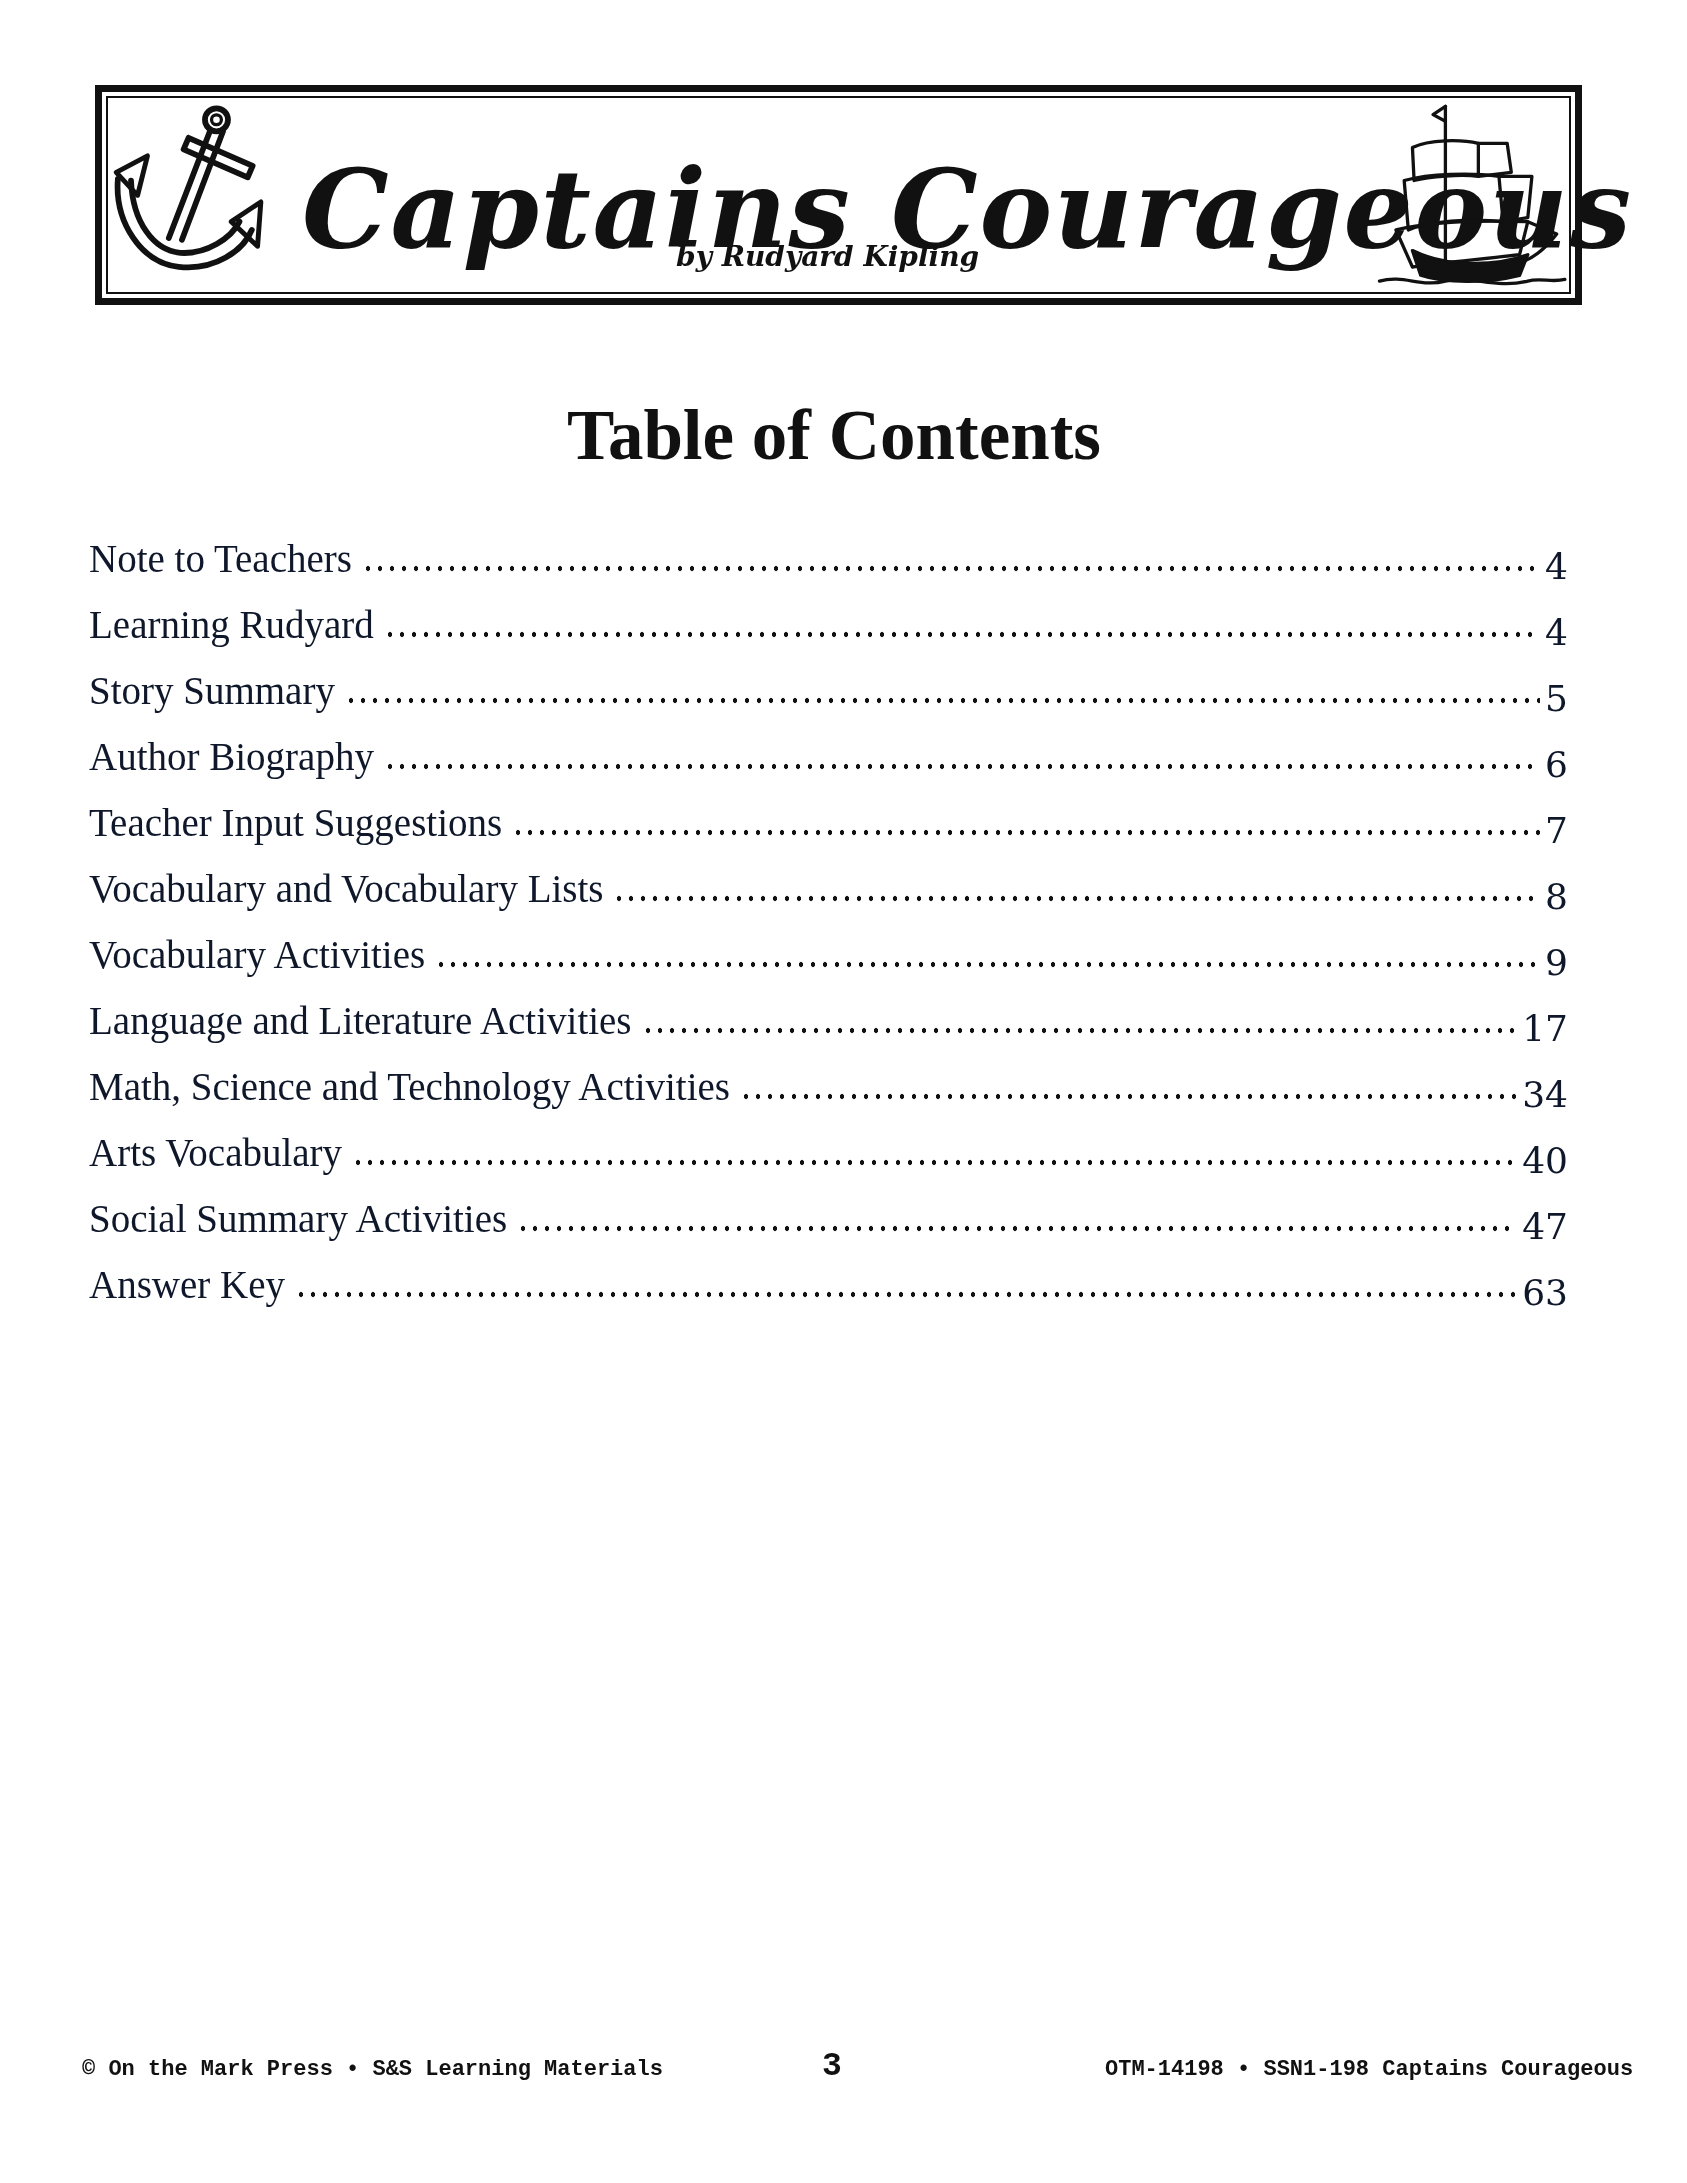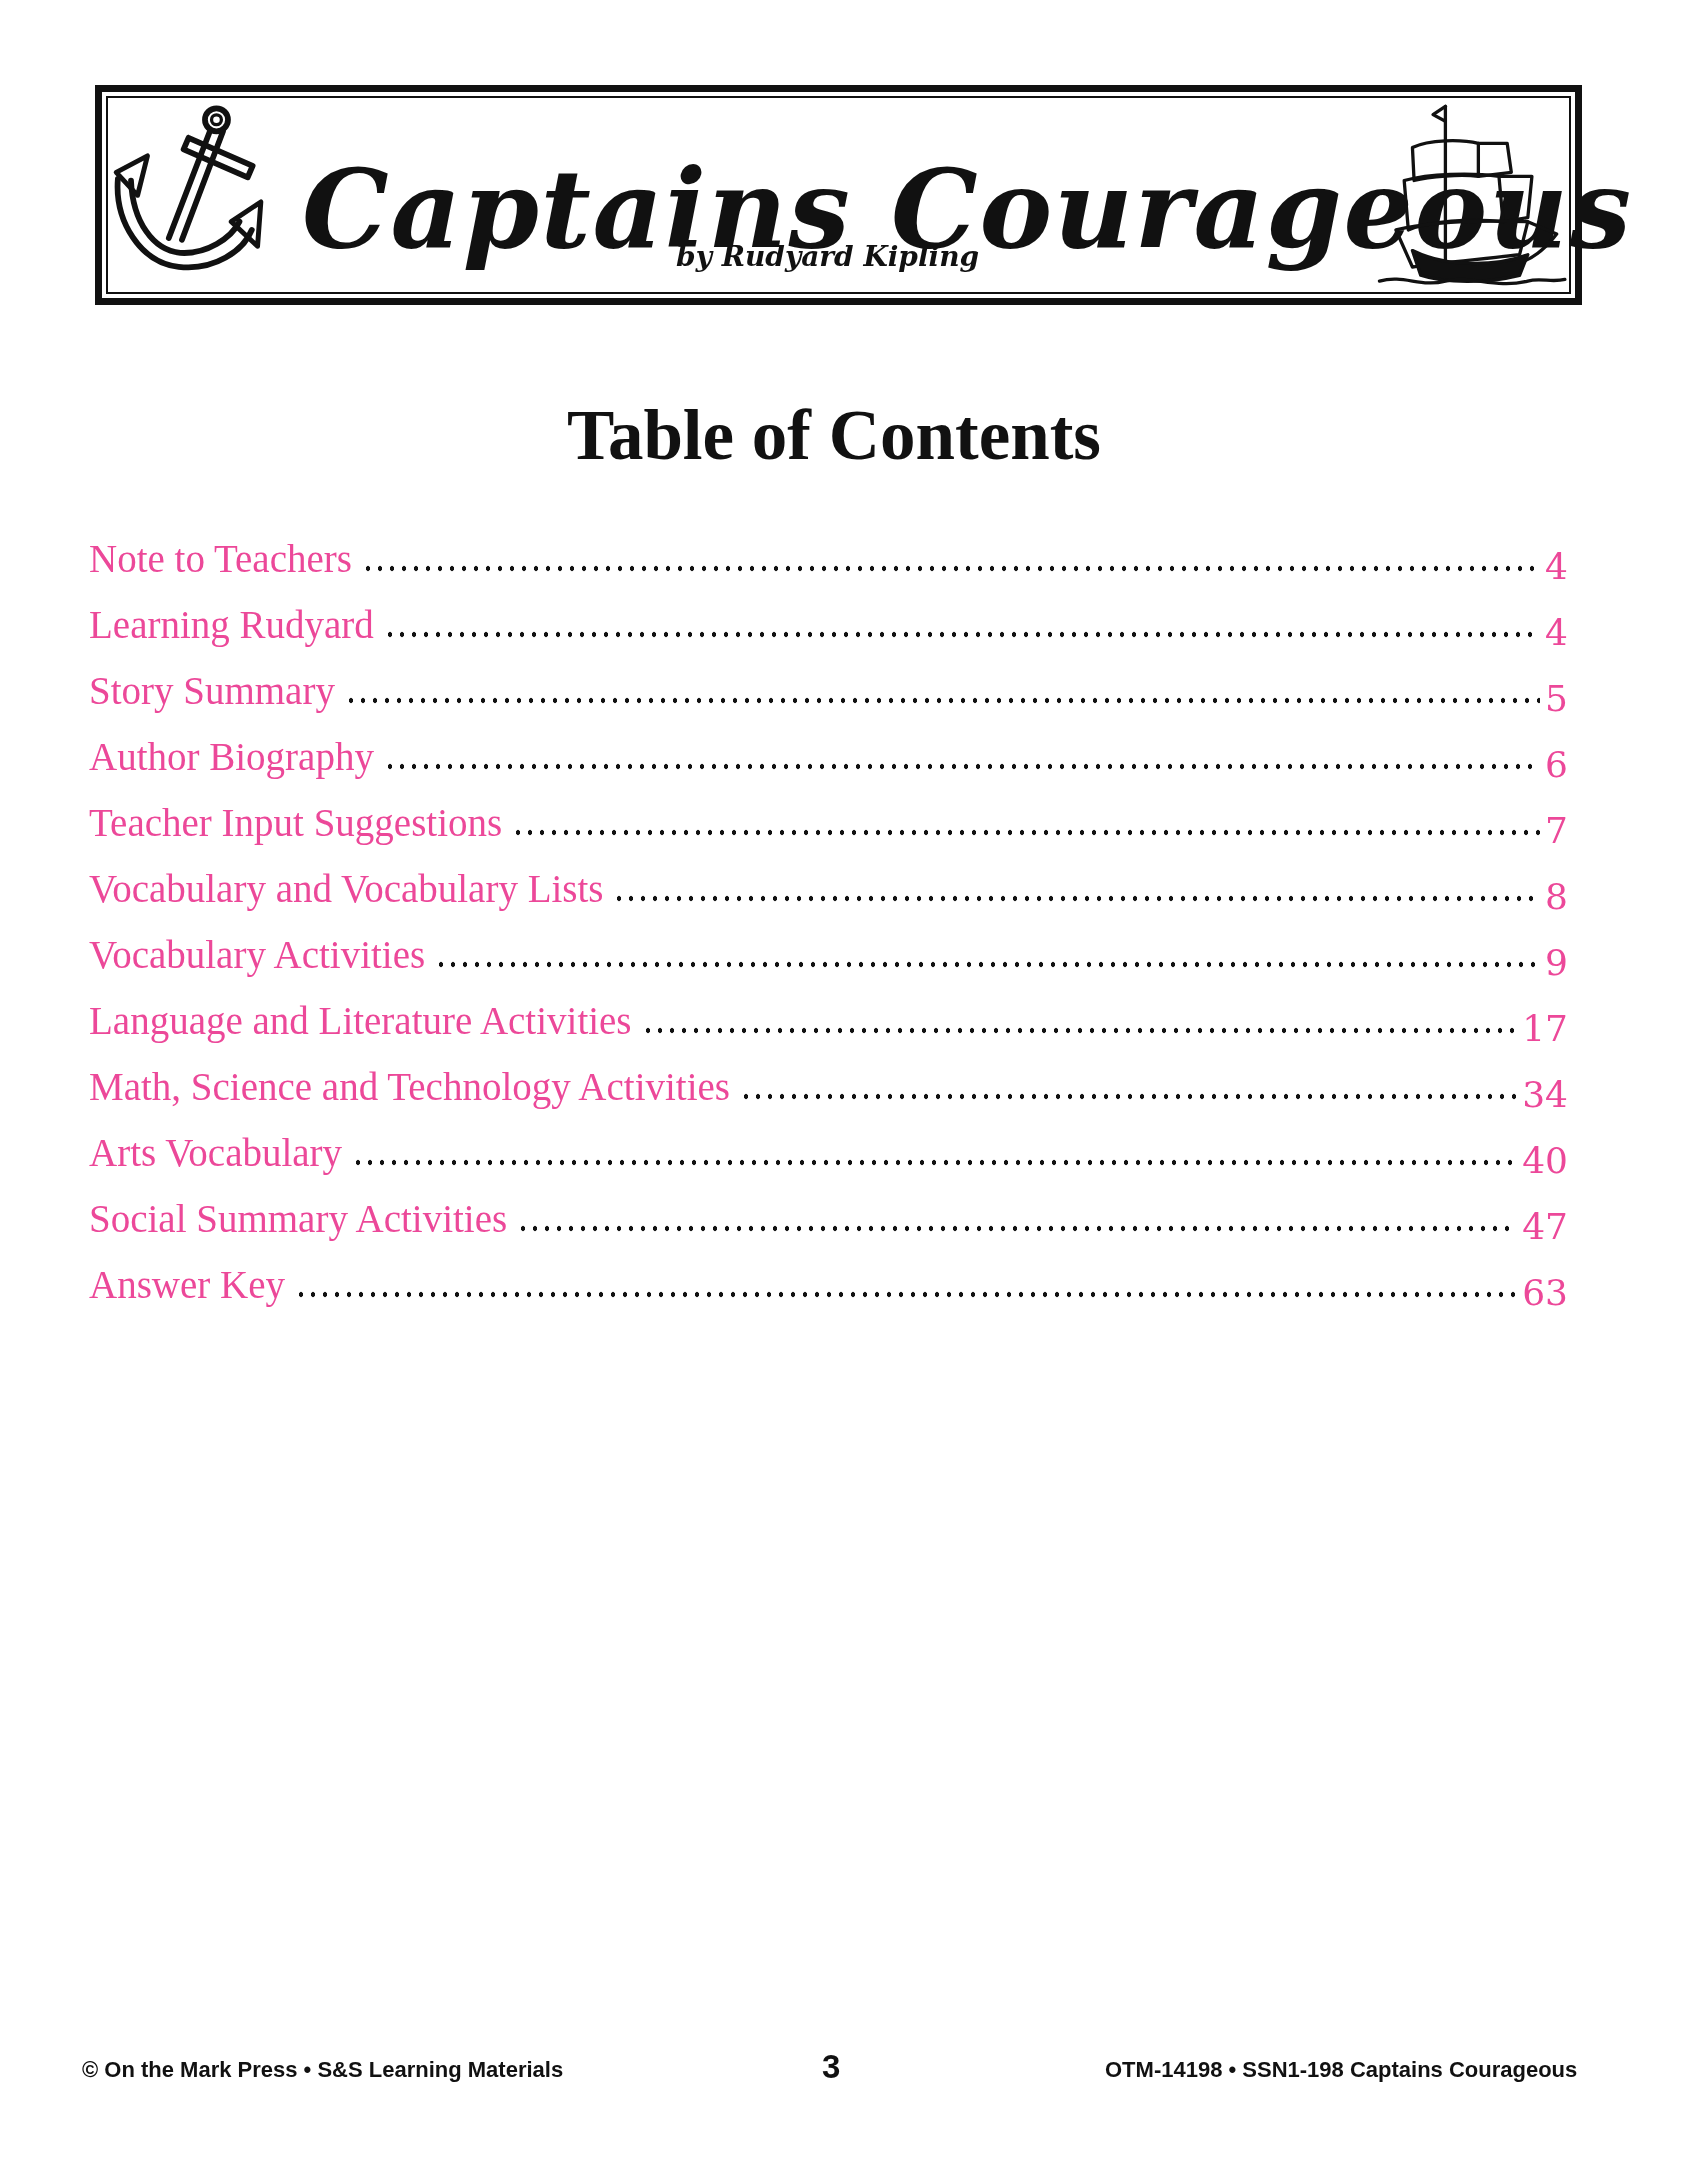--- a/index.html
+++ b/index.html
@@ -26,35 +26,35 @@
   .anchor { position: absolute; left: 0px; top: 0px; width: 189px; height: 198px; }
   .ship { position: absolute; right: 0px; top: 0px; width: 206px; height: 198px; }
   .toc-title {
     position: absolute; left: 0; top: 394px; width: 1668px; text-align: center;
     font-family: "Liberation Serif", serif; font-weight: bold; font-size: 71px; line-height: 82px;
     color: #111;
   }
   .toc { position: absolute; left: 89px; top: 534px; width: 1479px; }
   .toc-row {
     display: flex; align-items: baseline; height: 66px;
-    font-family: "Liberation Serif", serif; font-size: 39px; line-height: 49px; color: #ec4899; justify-content: space-between;
+    font-family: "Liberation Serif", serif; font-size: 39px; line-height: 49px; color: #0f172a; justify-content: space-between;
   }
   .toc-label { white-space: nowrap; padding-right: 5px; }
   .toc-dots {
     flex: 1; height: 6.6px; margin: 0 5px;
     background-image: radial-gradient(circle, #111 2.1px, transparent 2.5px);
     background-size: 12px 6.6px; background-repeat: repeat-x; background-position: left center;
     align-self: baseline; position: relative; top: 0;
   }
   .toc-page {
     white-space: nowrap; font-family: "DejaVu Serif", serif; font-size: 36px;
     position: relative; top: 7.4px; text-align: right; min-width: 16.5px;
   }
   .footer-left, .footer-right, .footer-page {
-    position: absolute; font-family: Liberation Sans, sans-serif; font-weight: bold; color: #111; white-space: nowrap;
+    position: absolute; font-family: Liberation Mono, monospace; font-weight: bold; color: #111; white-space: nowrap;
   }
   .footer-left { left: 82px; top: 2057px; font-size: 22px; line-height: 26px; }
   .footer-page { left: 822px; top: 2048px; font-size: 33px; line-height: 38px; }
   .footer-right { left: 1077px; top: 2057px; font-size: 22px; line-height: 26px; margin-left: 28px; }
 </style>
 </head>
 <body>
 
 <div class="banner">
   <div class="banner-inner">

